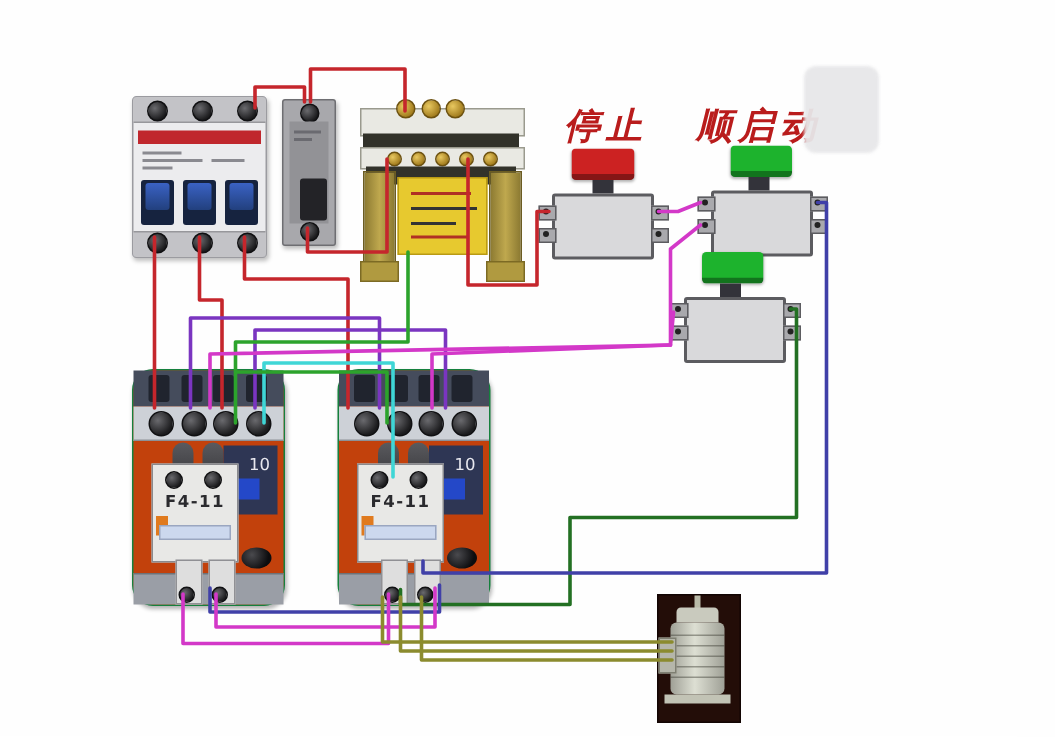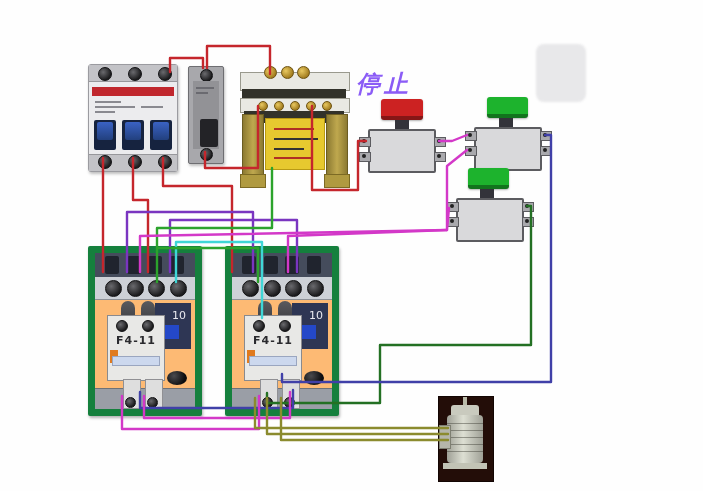--- a/index.html
+++ b/index.html
@@ -25,23 +25,23 @@
   .tr .cheek{position:absolute;background:linear-gradient(90deg,#8c7a32,#bfa84e 50%,#8c7a32);border:1px solid #6b5c22;}
   .tr .label{position:absolute;background:#e7c92f;border:1px solid #b99a14;}
   .tr .lbline{position:absolute;height:2px;background:#b03024;}
   .tr .foot{position:absolute;background:#b09a40;border:1px solid #7c6a24;}
   
   .cap{position:absolute;border-radius:3px;border-bottom:4px solid rgba(0,0,0,.35);box-shadow:0 1px 2px rgba(0,0,0,.3);}
   .neck{position:absolute;background:#33333a;}
   .pbody{position:absolute;background:#d9d9db;border:2px solid #5c5c60;border-radius:2px;}
   .ptab{position:absolute;width:10px;height:8px;background:#a9a9ad;border:1px solid #5c5c60;}
   .ptab i{position:absolute;left:2px;top:1px;width:4px;height:4px;border-radius:50%;background:#222;}
-  .btn-label{position:absolute;color:#8b5cf6;font-weight:bold;font-size:24px;letter-spacing:4px;text-align:left;font-style:italic;}
-  
-  .ct{background:#fdba74;border:7px solid #15803d;border-radius:2px;box-shadow:1px 2px 3px rgba(0,0,0,.3);}
+  .btn-label{position:absolute;color:#b91c1c;font-weight:bold;font-size:24px;letter-spacing:4px;text-align:right;font-style:italic;}
+  
+  .ct{background:#c2410c;border:1px solid #15803d;border-radius:14px;box-shadow:1px 2px 3px rgba(0,0,0,.3);}
   .ct .topband{position:absolute;left:0;top:0;width:100%;height:24px;background:#454c5c;}
   .ct .vent{position:absolute;top:3px;width:14px;height:18px;background:#20242e;border-radius:2px;}
   .ct .srow{position:absolute;left:0;top:24px;width:100%;height:22px;background:#cdd1d7;border-bottom:1px solid #8d9198;}
   .ct .plunger{position:absolute;width:14px;height:24px;background:linear-gradient(#5a5a5e,#3a3a3e);border-radius:7px 7px 2px 2px;}
   .ct .bluepanel{position:absolute;background:#2e3654;color:#e8e8ef;}
   .ct .code{position:absolute;right:5px;top:6px;font-size:11px;color:#e8e8ef;}
   .ct .bluesq{position:absolute;left:6px;top:22px;width:18px;height:14px;background:#2448c8;}
   .ct .aux{position:absolute;background:#e8e8e6;border:1px solid #8a8a8e;}
   .ct .auxlbl{position:absolute;width:100%;text-align:center;top:18px;font-size:11px;font-weight:bold;color:#2a2a2e;letter-spacing:1px;}
   .ct .orange{position:absolute;left:2px;top:34px;width:8px;height:13px;background:#e07a1e;}
@@ -137,20 +137,21 @@
         <i></i>
       </div>
     <div class="ptab" style="left:78px;top:42px;">
         <i></i>
       </div>
     <div class="ptab" style="left:78px;top:57px;">
         <i></i>
       </div>
   </div>
 
+  <div class="btn-label" style="left:448px;top:68px;width:100px;">顺启动</div>
   <div class="abs" style="left:462px;top:93px;width:90px;height:82px;">
     <div class="cap" style="left:25px;top:4px;width:41px;height:17px;background:#1db32d;"></div>
     <div class="neck" style="left:37px;top:25px;width:14px;height:9px;"></div>
     <div class="pbody" style="left:12px;top:34px;width:64px;height:40px;"></div>
     <div class="ptab" style="left:3px;top:38px;">
         <i></i>
       </div>
     <div class="ptab" style="left:3px;top:53px;">
         <i></i>
       </div>

